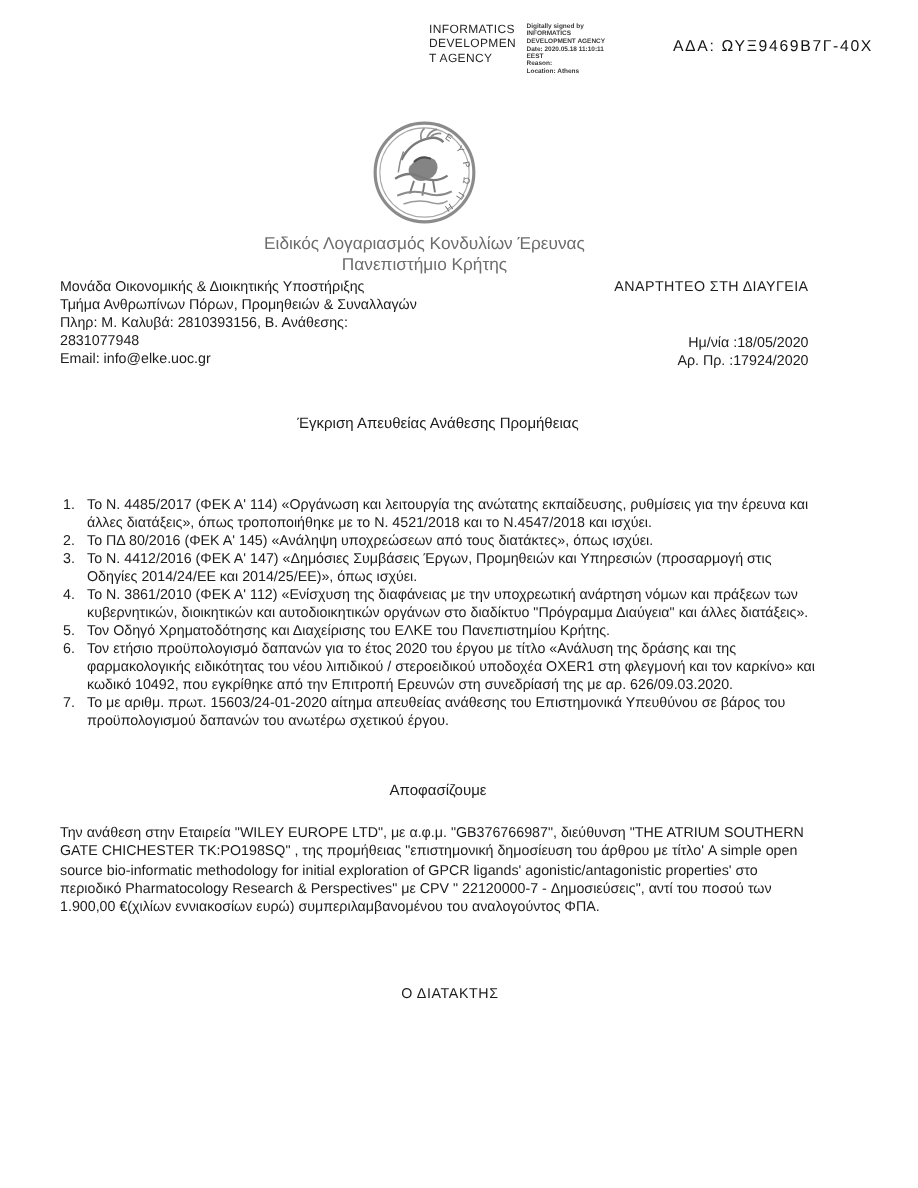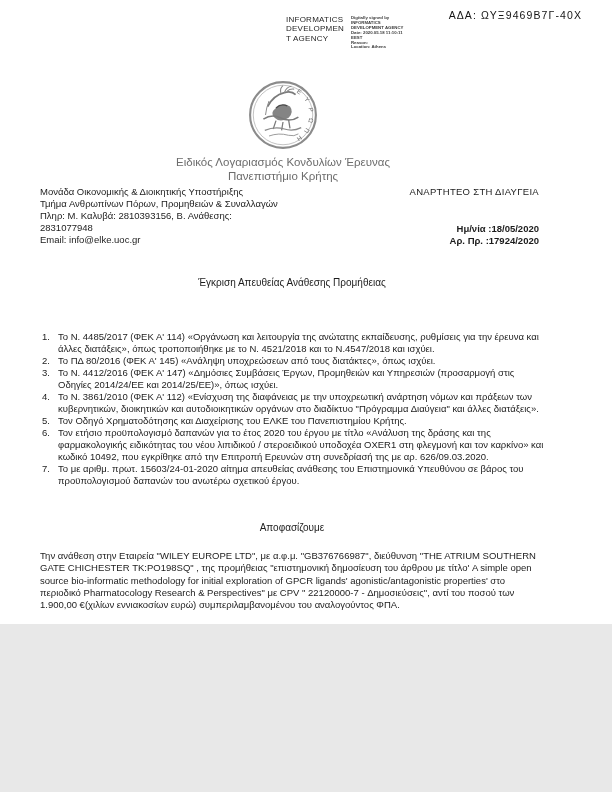--- a/index.html
+++ b/index.html
@@ -1,44 +1,44 @@
 <!DOCTYPE html>
 <html><head>
 <meta charset="utf-8">
 <style>
   html,body { margin:0; padding:0; background:#e8e8e8; }
   .page {
-    position:relative; width:612px; height:624px; margin:0 auto;
+    position:relative; width:612px; height:792px; margin:0 auto;
     background:#ffffff; overflow:hidden;
     font-family:"Liberation Sans", sans-serif; color:#1c1c1c;
   }
   
   .stamp { position:absolute; left:286px; top:15px; display:flex; gap:5px; }
   .stamp-agency {
     width:60px; font-size:8px; line-height:1.18; letter-spacing:.25px;
     color:#262626; word-break:break-all;
   }
   .stamp-details-wrap { width:72px; height:46px; overflow:hidden; }
   .stamp-details {
     transform:scale(0.54); transform-origin:0 0; width:132px;
     font-size:8px; font-weight:bold; line-height:1.15; color:#3a3a3a;
   }
   .ada {
-    position:absolute; top:9px; right:30px;
+    position:absolute; top:25px; right:30px;
     font-size:10.5px; letter-spacing:1.1px; color:#141414; white-space:nowrap;
   }
   
   .logo-block { position:absolute; top:80px; left:0; width:566px; text-align:center; }
   .seal { display:inline-block; }
   .logo-caption { font-size:11.5px; line-height:13.5px; color:#6d6d6d; margin-top:2px; }
   
   .contact { position:absolute; left:40px; top:186px; font-size:9.5px; line-height:12px; }
   .posting { position:absolute; right:73px; top:186px; text-align:right; font-size:9.5px; line-height:12px; }
   .posting-note { letter-spacing:.3px; }
-  .posting-dates { margin-top:25px;font-weight:bold; }
+  .posting-dates { margin-top:25px; }
   
   .doc-title { position:absolute; top:277px; left:0; width:584px; text-align:center; font-size:10px; }
   .intro { position:absolute; left:40px; top:304px; font-size:9.5px; line-height:12.5px; }
   
   .considerations { position:absolute; left:42px; top:331px; width:508px; font-size:9.5px; line-height:12px; }
   .c-item { display:flex; }
   .c-num { flex:0 0 16px; }
   .c-text { flex:1; }
   
   .decide-heading { position:absolute; top:522px; left:0; width:584px; text-align:center; font-size:10px; }

